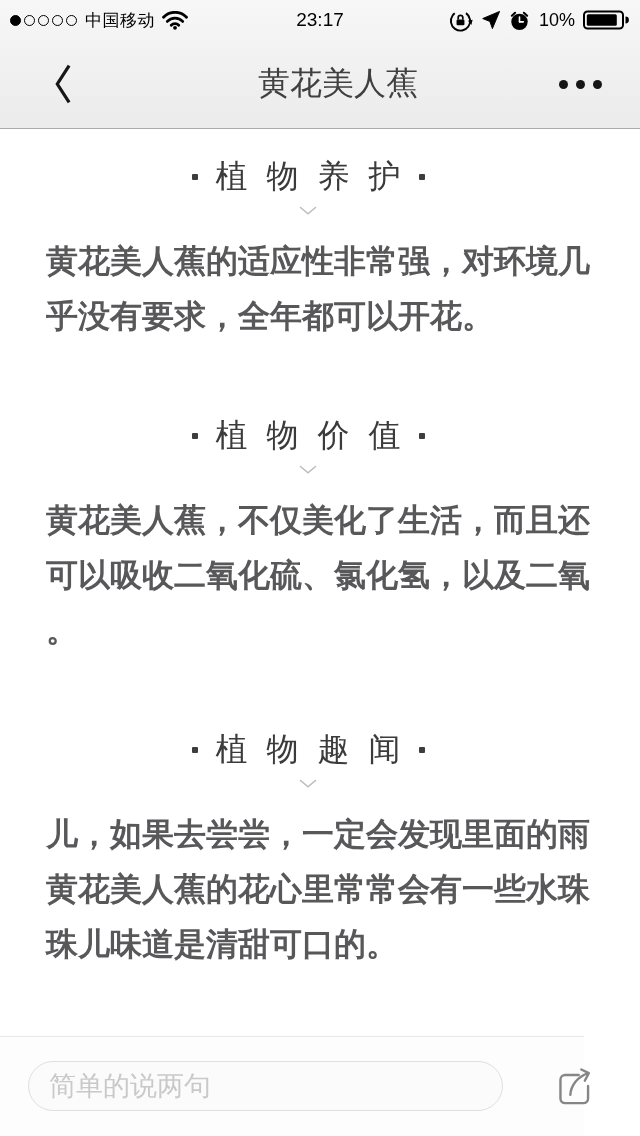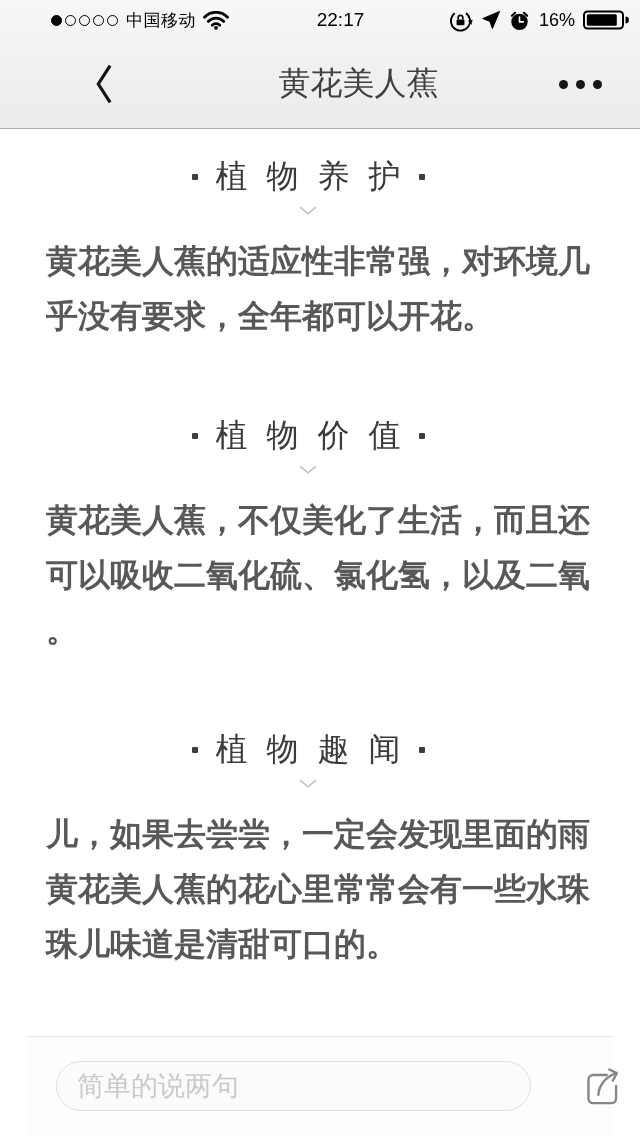--- a/index.html
+++ b/index.html
@@ -9,21 +9,20 @@
     position: relative; width: 640px; height: 1136px;
     margin: 0 auto; background: #ffffff; overflow: hidden;
   }
 
   
   .header {
     position: absolute; top: 0; left: 0; width: 640px; height: 129px;
     background: linear-gradient(#f7f7f7, #ebebeb);
     border-bottom: 1px solid #ababab;
     z-index: 5;
-    padding-left: 41px;
   }
   .status-bar {
     position: relative; height: 40px; width: 100%;
     font-size: 17px; color: #000;
   }
   .sb-left {
     position: absolute; left: 10px; top: 0; height: 40px;
     display: flex; align-items: center;
   }
   .signal-dots { display: flex; align-items: center; gap: 3px; }
@@ -79,21 +78,21 @@
   .chevron-sep {
     margin-top: 7px; height: 10px;
     display: flex; justify-content: center;
   }
   .para { margin-top: 18px; font-size: 32px; color: #58585a; }
   .para-line { line-height: 55px; white-space: nowrap; font-weight: bold; }
 
   
   .composer-bar {
     position: absolute; left: 0; bottom: 0; width: 584px; height: 100px;
-    background: #fdfdfd; border-top: 1px solid #e8e8e8; z-index: 5; margin-left: 28px;
+    background: #fdfdfd; border-top: 1px solid #e8e8e8; z-index: 5;
   }
   .comment-input {
     position: absolute; left: 28px; top: 24px; width: 475px; height: 50px;
     border: 1px solid #dfdfdf; border-radius: 25px; background: #fbfbfb;
     padding: 0 20px; font-size: 27px; color: #555;
     font-family: "Liberation Sans", "DejaVu Sans", sans-serif;
     outline: none;
   }
   .comment-input::placeholder { color: #c9c9c9; }
   .share-button {
@@ -122,21 +121,21 @@
         <span class="wifi">
           <svg width="26" height="19" viewBox="0 0 26 19">
             <path d="M1.5 6.2 A16 16 0 0 1 24.5 6.2" stroke="#000" stroke-width="2.8" fill="none" stroke-linecap="round"></path>
             <path d="M5.3 10.4 A10.5 10.5 0 0 1 20.7 10.4" stroke="#000" stroke-width="2.8" fill="none" stroke-linecap="round"></path>
             <path d="M9.2 14.2 A5.3 5.3 0 0 1 16.8 14.2" stroke="#000" stroke-width="2.8" fill="none" stroke-linecap="round"></path>
             <circle cx="13" cy="16.8" r="1.9" fill="#000"></circle>
           </svg>
         </span>
       </div>
 
-      <div class="sb-time">22:17</div>
+      <div class="sb-time">23:17</div>
 
       <div class="sb-right">
         <span style="display:flex;">
           <svg width="25" height="25" viewBox="0 0 26 26">
             <circle cx="13" cy="13.5" r="10" fill="none" stroke="#000" stroke-width="2" stroke-dasharray="50 13" transform="rotate(-55 13 13.5)"></circle>
             <polygon points="25.6,12.3 20.8,13.2 24.3,17.6" fill="#000"></polygon>
             <path d="M10.6 12 v-2 a2.4 2.4 0 0 1 4.8 0 v2" stroke="#000" stroke-width="1.8" fill="none"></path>
             <rect x="8.9" y="12" width="8.2" height="6" rx="1.2" fill="#000"></rect>
           </svg>
         </span>
@@ -147,21 +146,21 @@
         </span>
         <span style="display:flex;">
           <svg width="21" height="21" viewBox="0 0 22 22">
             <path d="M3 6 L6.4 2.9" stroke="#000" stroke-width="2.2" stroke-linecap="round"></path>
             <path d="M19 6 L15.6 2.9" stroke="#000" stroke-width="2.2" stroke-linecap="round"></path>
             <circle cx="11" cy="12.4" r="8.6" fill="#000"></circle>
             <path d="M11 12.4 V7.3" stroke="#fff" stroke-width="1.7" stroke-linecap="round"></path>
             <path d="M11 12.4 L15 12.4" stroke="#fff" stroke-width="1.7" stroke-linecap="round"></path>
           </svg>
         </span>
-        <span class="battery-label">16%</span>
+        <span class="battery-label">10%</span>
         <span style="display:flex;">
           <svg width="47" height="20" viewBox="0 0 47 20">
             <rect x="1" y="1.5" width="39" height="17" rx="3.5" stroke="#000" stroke-width="2" fill="none"></rect>
             <rect x="3.8" y="4.3" width="30" height="11.4" rx="1.5" fill="#000"></rect>
             <path d="M42.5 6.6 a3.4 3.4 0 0 1 0 6.8 Z" fill="#000"></path>
           </svg>
         </span>
       </div>
     </div>
 

